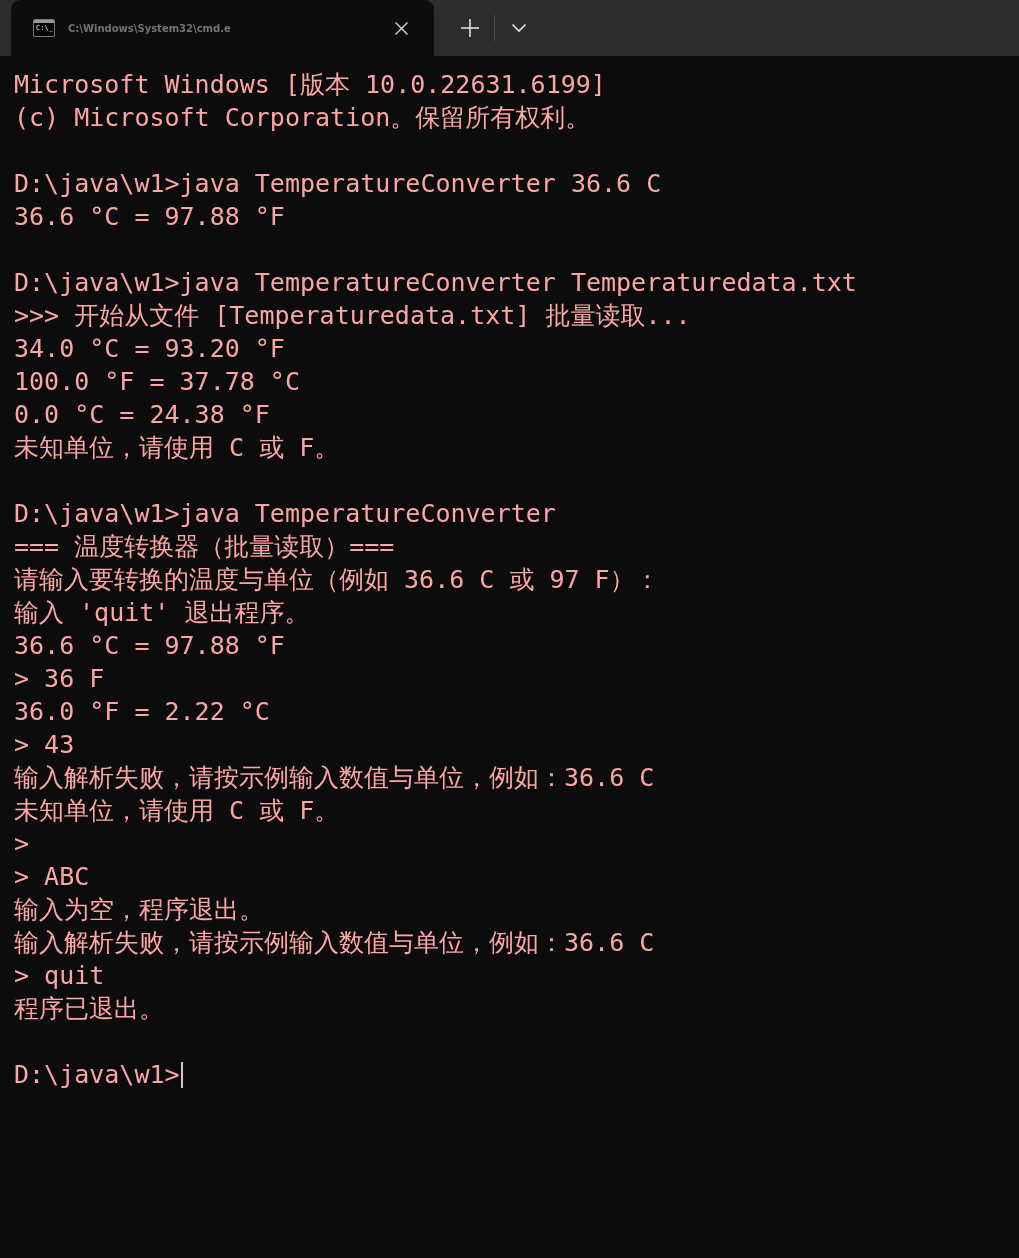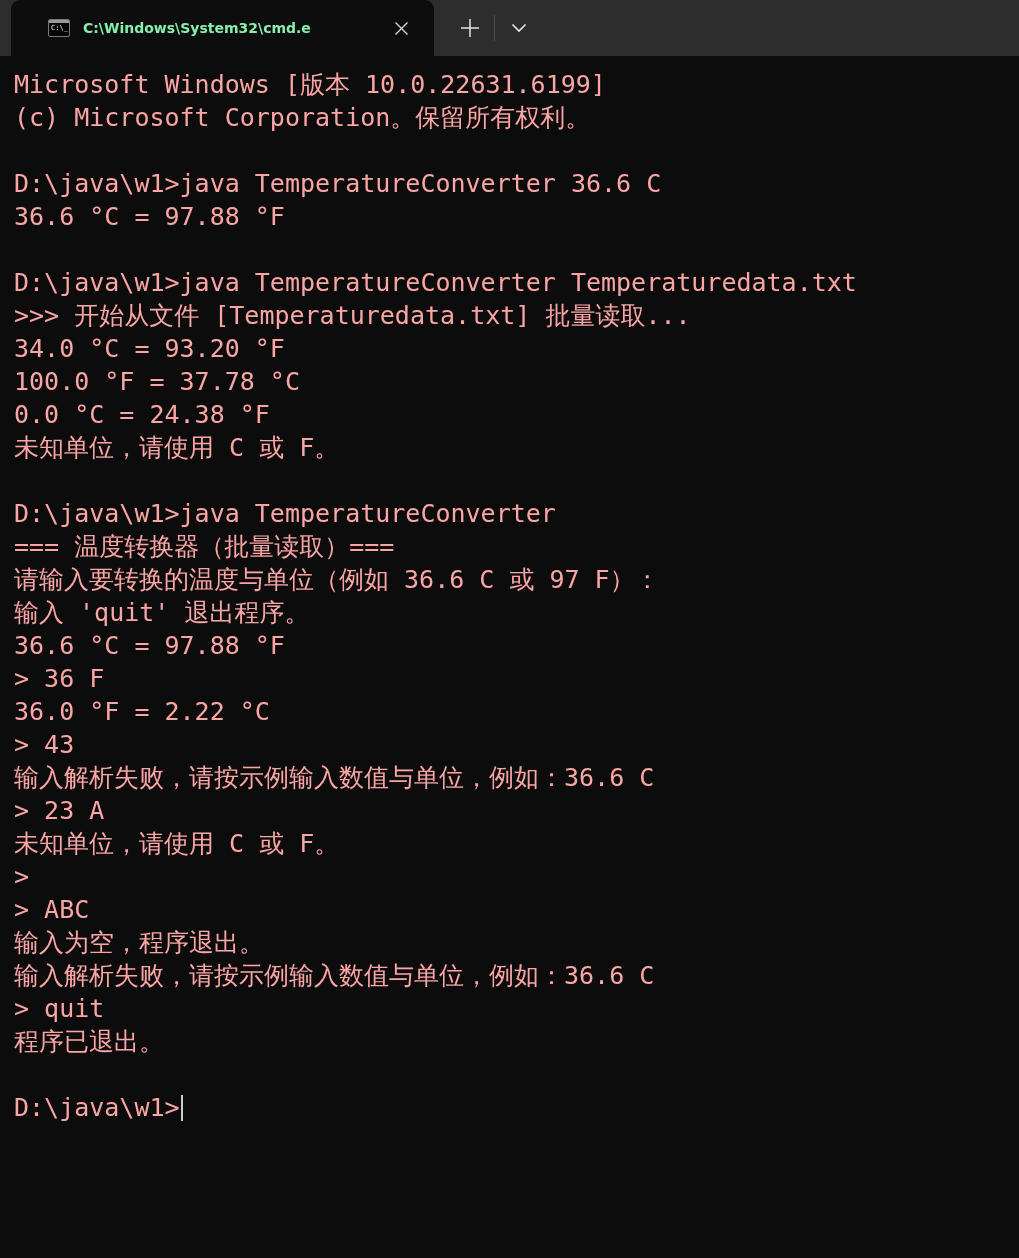--- a/index.html
+++ b/index.html
@@ -19,21 +19,21 @@
     align-items: stretch;
   }
   .tab {
     margin-left: 11px;
     width: 423px;
     height: 56px;
     background: #0d0d0d;
     border-radius: 9px 9px 0 0;
     display: flex;
     align-items: center;
-    padding: 0 18px 0 37px;
+    padding: 0 18px 0 22px;
     position: relative;
   }
   .tab-icon {
     width: 22px;
     height: 18px;
     background: #050505;
     border: 1px solid #7a7a7a;
     border-radius: 2px;
     flex: 0 0 auto;
     position: relative;
@@ -46,22 +46,22 @@
   .tab-icon .icon-glyph {
     position: absolute; top: 4px; left: 2px;
     font-size: 7px; line-height: 8px;
     color: #e8e8e8; letter-spacing: 0;
     font-family: "DejaVu Sans Mono", monospace;
   }
   .tab-title {
     margin-left: 13px;
     font-family: "DejaVu Sans", "Liberation Sans", sans-serif;
     font-weight: 700;
-    font-size: 14px;
-    color: #86efac;
+    font-size: 10px;
+    color: #737373;
     white-space: nowrap;
     overflow: hidden;
     flex: 1 1 auto;
     -webkit-mask-image: linear-gradient(90deg, #000 88%, transparent 99%);
             mask-image: linear-gradient(90deg, #000 88%, transparent 99%);
   }
   .tab-close {
     flex: 0 0 auto;
     width: 30px; height: 30px;
     margin-left: 8px;
@@ -158,21 +158,20 @@
       <div class="line"></div>
       <div class="line">D:\java\w1&gt;java TemperatureConverter</div>
       <div class="line">=== 温度转换器（批量读取）===</div>
       <div class="line">请输入要转换的温度与单位（例如 36.6 C 或 97 F）：</div>
       <div class="line">输入 'quit' 退出程序。</div>
       <div class="line">36.6 °C = 97.88 °F</div>
       <div class="line">&gt; 36 F</div>
       <div class="line">36.0 °F = 2.22 °C</div>
       <div class="line">&gt; 43</div>
       <div class="line">输入解析失败，请按示例输入数值与单位，例如：36.6 C</div>
-      <div class="line">&gt; 23 A</div>
       <div class="line">未知单位，请使用 C 或 F。</div>
       <div class="line">&gt;</div>
       <div class="line">&gt; ABC</div>
       <div class="line">输入为空，程序退出。</div>
       <div class="line">输入解析失败，请按示例输入数值与单位，例如：36.6 C</div>
       <div class="line">&gt; quit</div>
       <div class="line">程序已退出。</div>
       <div class="line"></div>
       <div class="line">D:\java\w1&gt;<span class="cursor"></span></div>
     </div>

